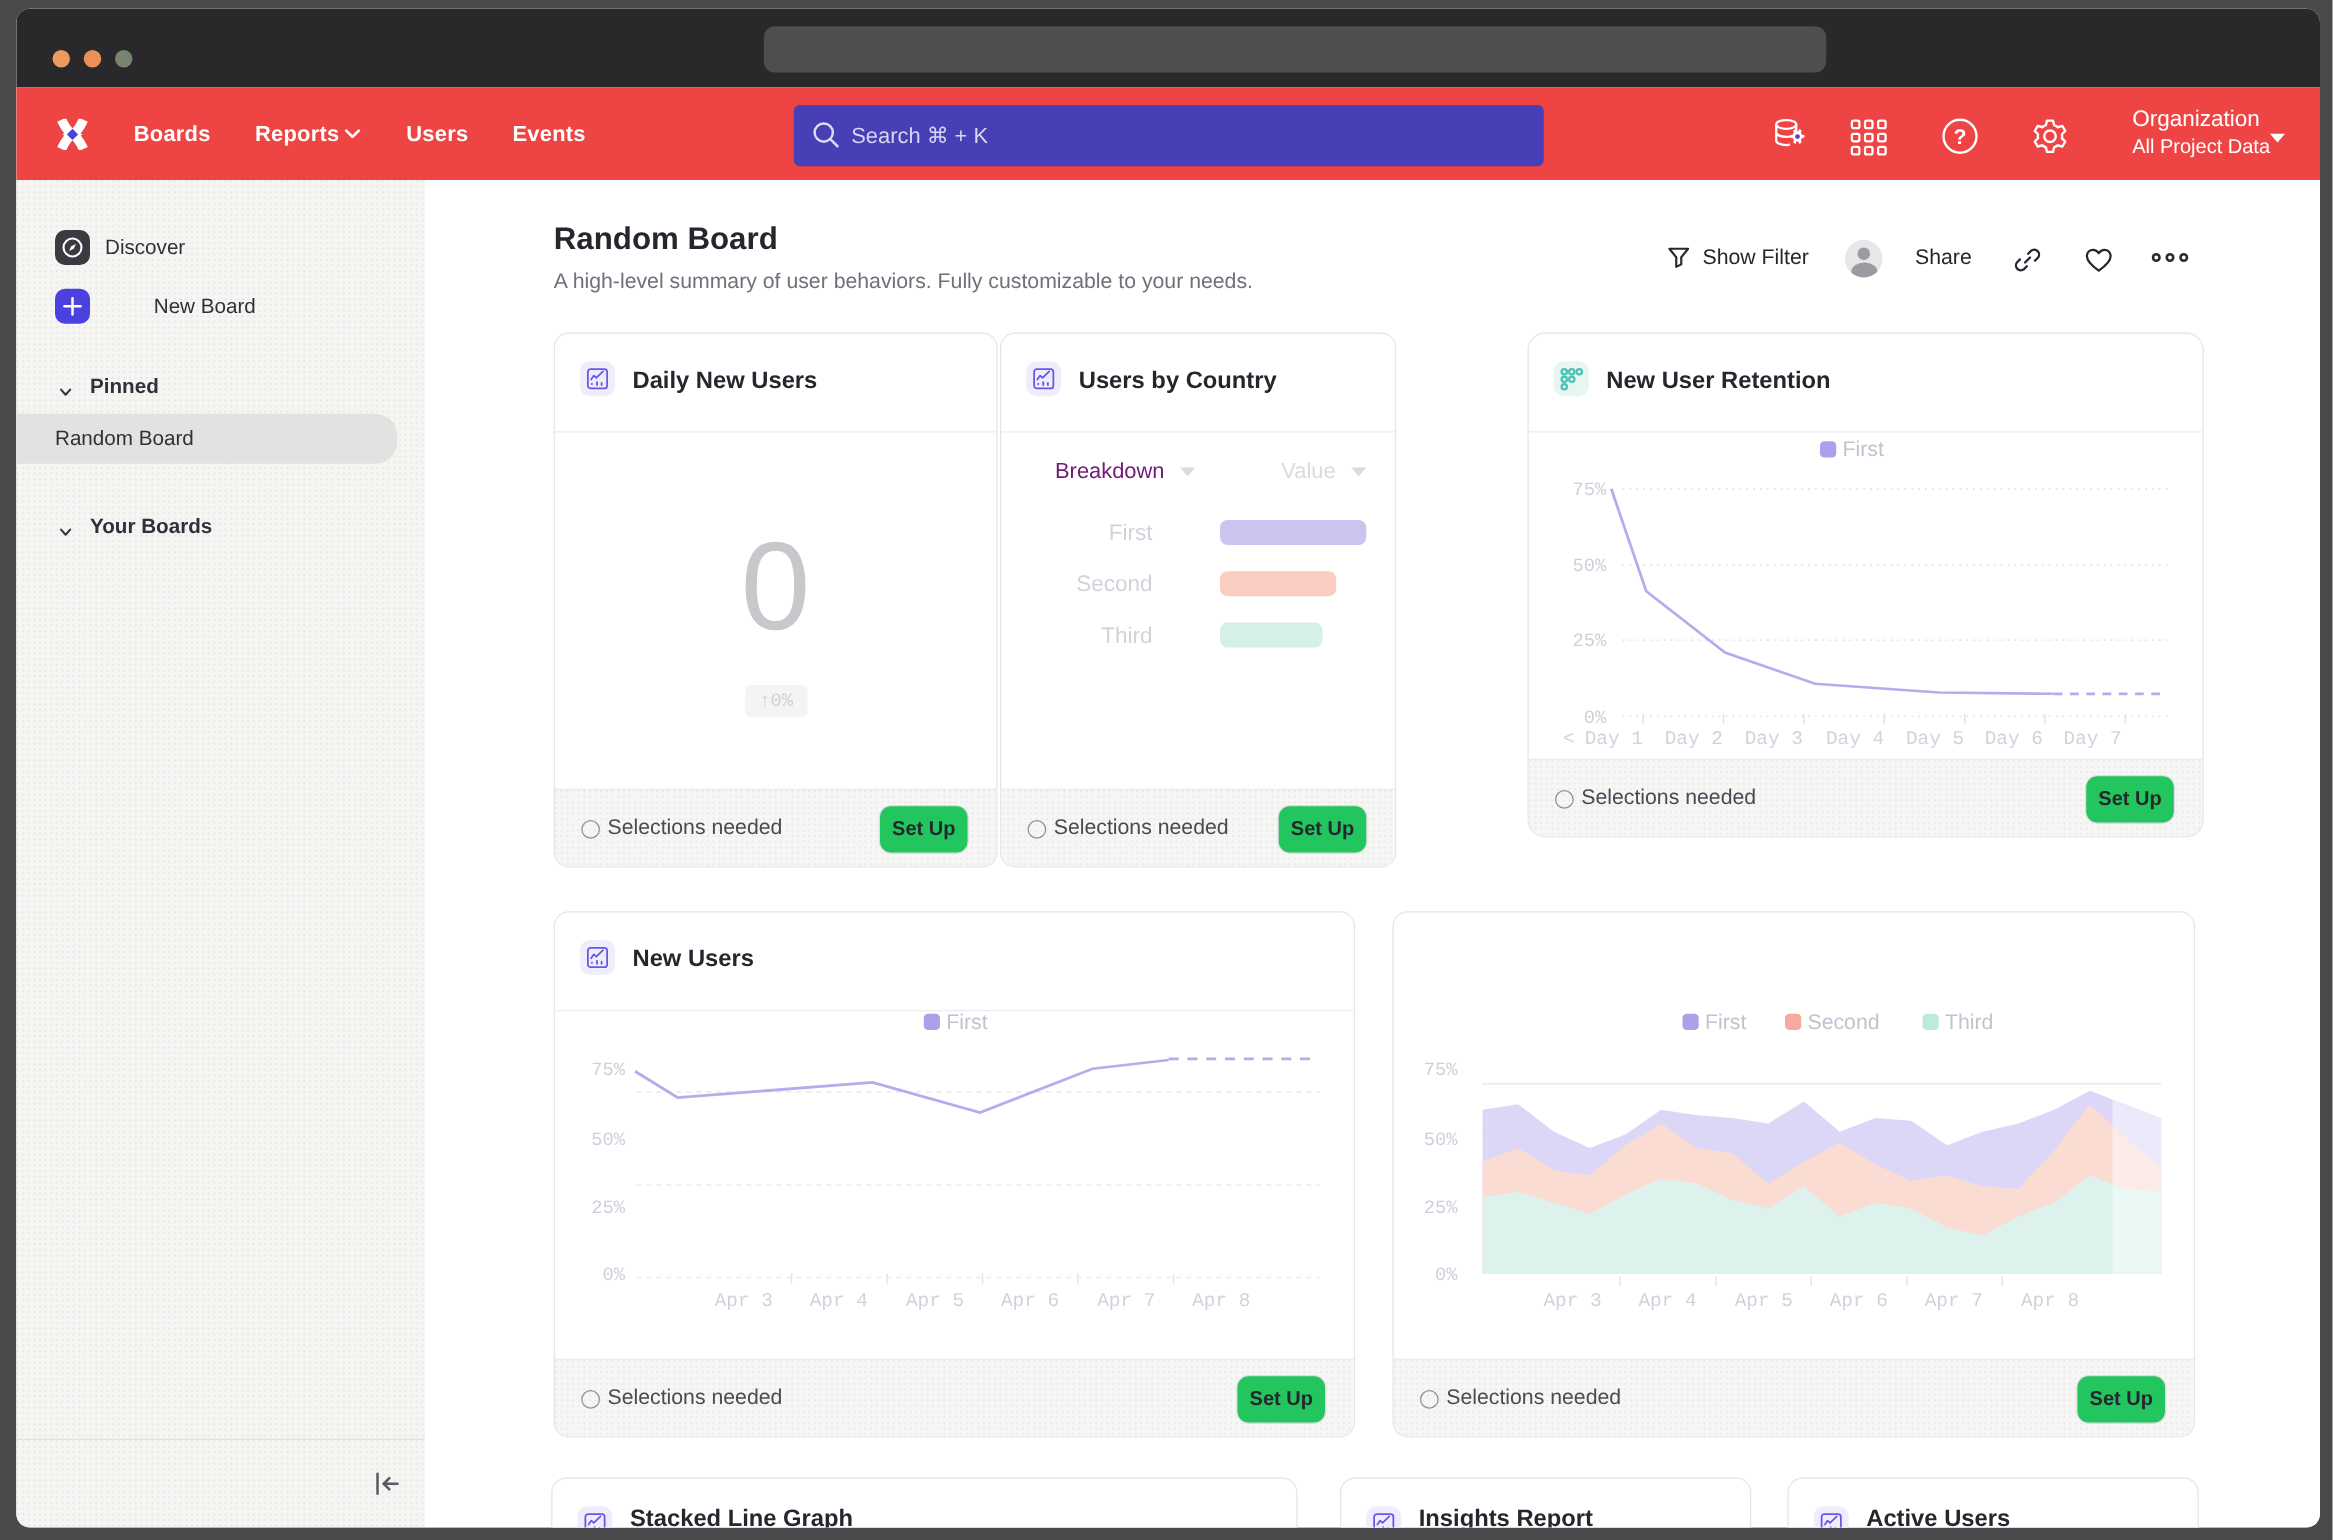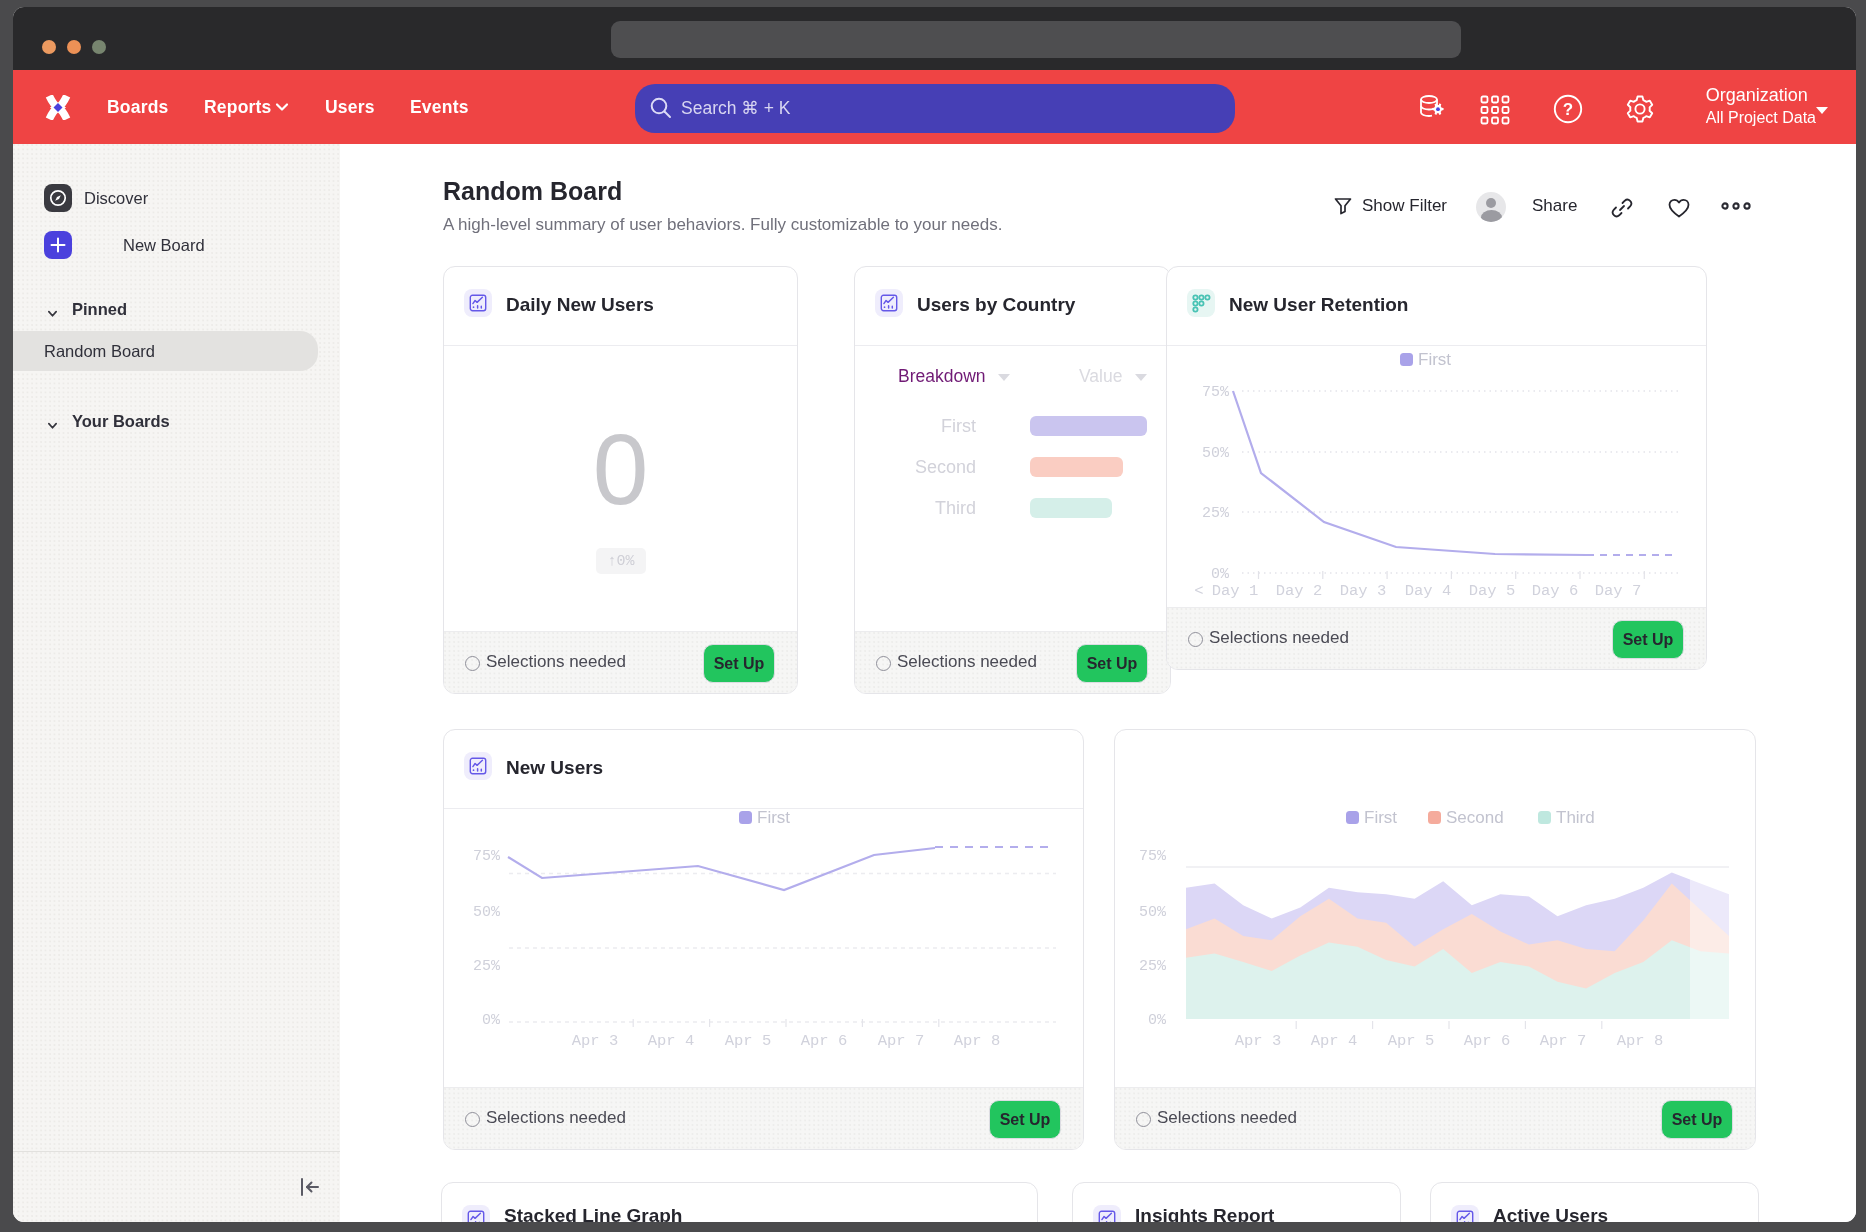--- a/index.html
+++ b/index.html
@@ -6,21 +6,21 @@
 html,body { width:1866px; height:1232px; overflow:hidden; }
 body { background:#4a4a4c; font-family:"Liberation Sans", sans-serif; position:relative; }
 #win { position:absolute; left:13px; top:7px; width:1843px; height:1215px; background:#fff; border-radius:11px; overflow:hidden; }
 
 #titlebar { position:absolute; left:0; top:0; width:100%; height:63px; background:#29292b; }
 .tl { position:absolute; top:32.5px; width:14.5px; height:14.5px; border-radius:50%; }
 #urlbar { position:absolute; left:598px; top:14px; width:850px; height:37px; background:#4e4e50; border-radius:9px; }
 
 #nav { position:absolute; left:0; top:63px; width:100%; height:74px; background:#ef4444; }
 .navlink { position:absolute; top:0; height:74px; line-height:74px; color:#fff; font-size:17.5px; font-weight:600; letter-spacing:.2px; }
-#searchbox { position:absolute; left:622px; top:14px; width:600px; height:49px; background:#463fb5; border-radius:20px; }
+#searchbox { position:absolute; left:622px; top:14px; width:600px; height:49px; background:#463fb5; border-radius:5px; }
 #searchbox span { position:absolute; left:46px; top:0; line-height:49px; color:#d8d6f1; font-size:17.5px; }
 .navico { position:absolute; }
 #orgblock { position:absolute; right:40px; top:0; height:85px; color:#fff; }
 #orgblock .l1 { margin-top:15px; font-size:18px; font-weight:500; }
 #orgblock .l2 { font-size:16px; margin-top:3px; }
 #orgcaret { position:absolute; right:28px; top:37px; width:0; height:0; border-left:6.5px solid transparent; border-right:6.5px solid transparent; border-top:7.5px solid #fff; }
 
 #sidebar { position:absolute; left:0; top:137px; width:327px; height:1078px; background:#f6f5f3; }
 .siderow { position:absolute; left:31px; display:flex; align-items:center; }
 .sideicon { width:28px; height:28px; border-radius:8px; display:flex; align-items:center; justify-content:center; }
@@ -217,21 +217,21 @@
       <div class="cfoot">
         <svg class="dotfill">
             <rect width="100%" height="100%" fill="url(#pf)"></rect>
           </svg>
         <div class="circ"></div>
           <div class="ftxt">Selections needed</div>
         <div class="setup">Set Up</div>
       </div>
     </div>
 
-    <div class="card" style="left:514px;top:122px;width:317px;height:428px;">
+    <div class="card" style="left:460px;top:122px;width:317px;height:428px;">
       <div class="chead">
         <div class="cico">
             <svg width="22" height="22" viewBox="0 0 28 28">
               <rect x="4.2" y="4.2" width="19.6" height="19.6" rx="2.8" stroke="#6558e8" stroke-width="1.8" fill="none"></rect>
               <path d="M7.5,14.8 L10.3,10.8 L12.8,13.2 L19.6,6.6" stroke="#6558e8" stroke-width="1.8" fill="none" stroke-linejoin="round" stroke-linecap="round"></path>
               <circle cx="8.3" cy="19.3" r="1.1" fill="#6558e8"></circle>
               <path d="M13.5,17.4 L13.5,20.4 M18.2,18.2 L18.2,20.4" stroke="#6558e8" stroke-width="1.9" stroke-linecap="round"></path>
             </svg>
           </div>
         <div class="ctitle">Users by Country</div>
@@ -249,21 +249,21 @@
       <div class="cfoot">
         <svg class="dotfill">
             <rect width="100%" height="100%" fill="url(#pf)"></rect>
           </svg>
         <div class="circ"></div>
           <div class="ftxt">Selections needed</div>
         <div class="setup">Set Up</div>
       </div>
     </div>
 
-    <div class="card" style="left:826px;top:122px;width:541px;height:404px;">
+    <div class="card" style="left:882px;top:122px;width:541px;height:404px;border-radius:14px;">
       <div class="chead">
         <div class="cico teal">
             <svg width="24" height="24" viewBox="0 0 28 28">
               <g fill="none" stroke="#49c3b4" stroke-width="2.1">
                 <circle cx="7.5" cy="7.5" r="2.5"></circle>
                 <circle cx="14.5" cy="7.5" r="2.5"></circle>
                 <circle cx="21.5" cy="7.5" r="2.5"></circle>
                 <circle cx="7.5" cy="14.5" r="2.5"></circle>
                 <circle cx="14.5" cy="14.5" r="2.5"></circle>
                 <circle cx="7.5" cy="21.5" r="2.5"></circle>

